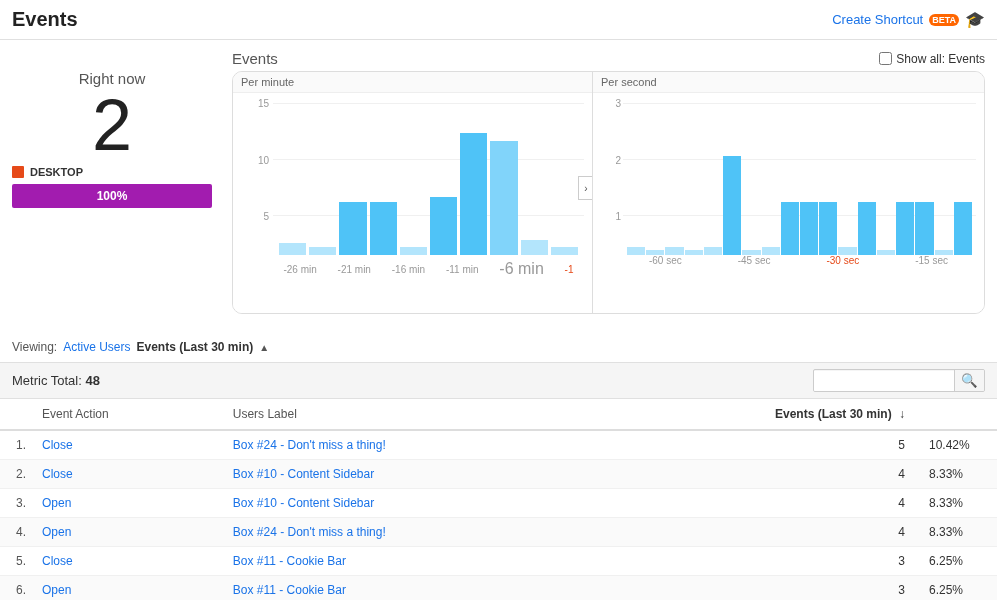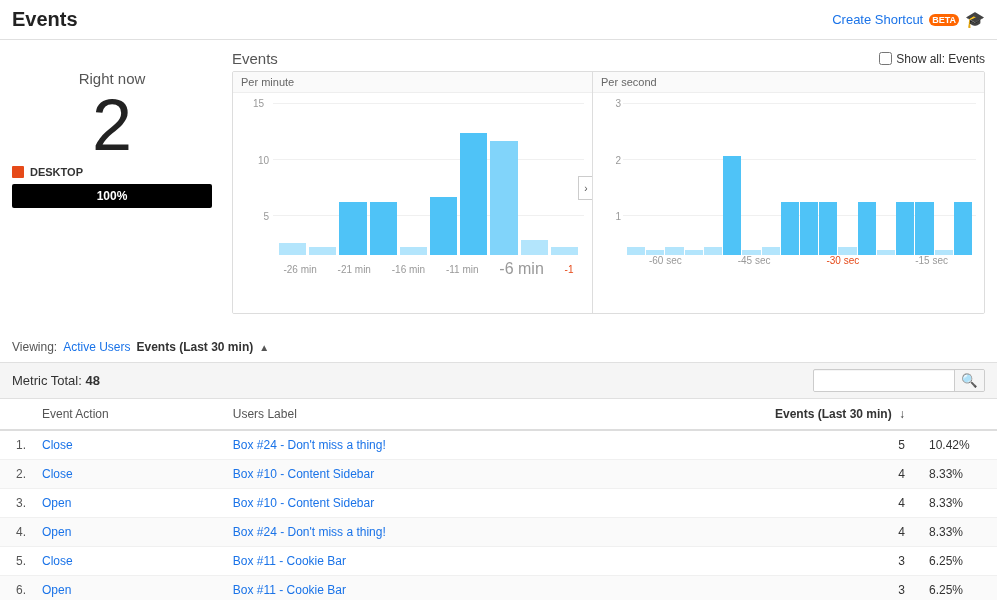--- a/index.html
+++ b/index.html
@@ -16,31 +16,31 @@
     
     .main { display: flex; padding: 10px 12px; gap: 20px; }
 
     
     .left-panel { width: 200px; flex-shrink: 0; text-align: center; padding-top: 20px; }
     .right-now-label { font-size: 15px; color: #555; margin-bottom: 2px; }
     .big-number { font-size: 72px; font-weight: 300; color: #222; line-height: 1; margin-bottom: 5px; }
     .active-users-label { font-size: 13px; color: #555; margin-bottom: 20px; }
     .desktop-label { display: flex; align-items: center; gap: 6px; font-size: 11px; font-weight: bold; color: #333; margin-bottom: 6px; text-transform: uppercase; }
     .desktop-dot { width: 12px; height: 12px; background: #e64a19; border-radius: 1px; }
-    .progress-bar-bg { background: #000000; border-radius: 2px; height: 24px; display: flex; align-items: center; justify-content: center; }
+    .progress-bar-bg { background: #a21caf; border-radius: 2px; height: 24px; display: flex; align-items: center; justify-content: center; }
     .progress-bar-text { color: #fff; font-size: 12px; font-weight: bold; }
 
     
     .charts-panel { flex: 1; }
     .charts-header { display: flex; align-items: center; justify-content: space-between; margin-bottom: 4px; }
     .charts-title { font-size: 15px; color: #555; }
     .show-all { display: flex; align-items: center; gap: 4px; font-size: 12px; color: #333; }
     .show-all input { margin: 0; }
 
-    .charts-row { display: flex; border: 1px solid #ddd; border-radius: 2px; overflow: hidden; }
+    .charts-row { display: flex; border: 1px solid #ddd; border-radius: 10px; overflow: hidden; }
     .chart-left { flex: 0 0 360px; border-right: 1px solid #ddd; }
     .chart-right { flex: 1; }
     .chart-subtitle { font-size: 11px; color: #666; padding: 4px 8px; background: #fafafa; border-bottom: 1px solid #eee; }
 
     .chart-body { position: relative; height: 220px; background: #fff; padding: 0 8px; overflow: hidden; }
     .arrow-right { position: absolute; right: -10px; top: 50%; transform: translateY(-50%); background: #fff; border: 1px solid #ccc; width: 16px; height: 24px; display: flex; align-items: center; justify-content: center; font-size: 10px; color: #555; z-index: 10; cursor: pointer; }
 
     
     .viewing-bar { display: flex; align-items: center; gap: 6px; padding: 8px 12px; font-size: 12px; color: #555; border-bottom: 1px solid #e0e0e0; margin-top: 8px; }
     .viewing-link { color: #1a73e8; text-decoration: none; }
@@ -107,21 +107,21 @@
       </div>
     </div>
 
     <div class="charts-row">
 
       <div class="chart-left">
         <div class="chart-subtitle">Per minute</div>
         <div class="chart-body">
           <div class="chart-body-inner">
 
-            <div style="position:absolute;left:12px;top:5px;width:28px;font-size:10px;color:#999;">15</div>
+            <div style="position:absolute;left:0;top:5px;width:28px;text-align:right;font-size:10px;color:#999;">15</div>
             <div style="position:absolute;left:0;top:62px;width:28px;text-align:right;font-size:10px;color:#999;">10</div>
             <div style="position:absolute;left:0;top:118px;width:28px;text-align:right;font-size:10px;color:#999;">5</div>
 
             <div style="position:absolute;left:32px;right:0;top:10px;border-top:1px solid #f0f0f0;"></div>
             <div style="position:absolute;left:32px;right:0;top:66px;border-top:1px solid #f0f0f0;"></div>
             <div style="position:absolute;left:32px;right:0;top:122px;border-top:1px solid #f0f0f0;"></div>
 
             <div style="position:absolute;left:32px;right:0;top:10px;bottom:28px;display:flex;align-items:flex-end;gap:3px;padding:0 6px;">
 
               <div style="flex:1;background:#b3e5fc;height:8%;"></div>

